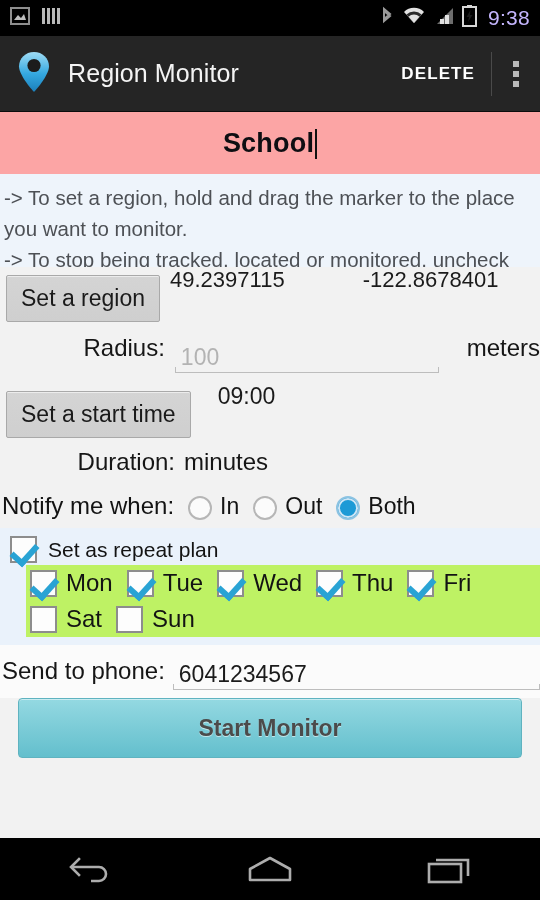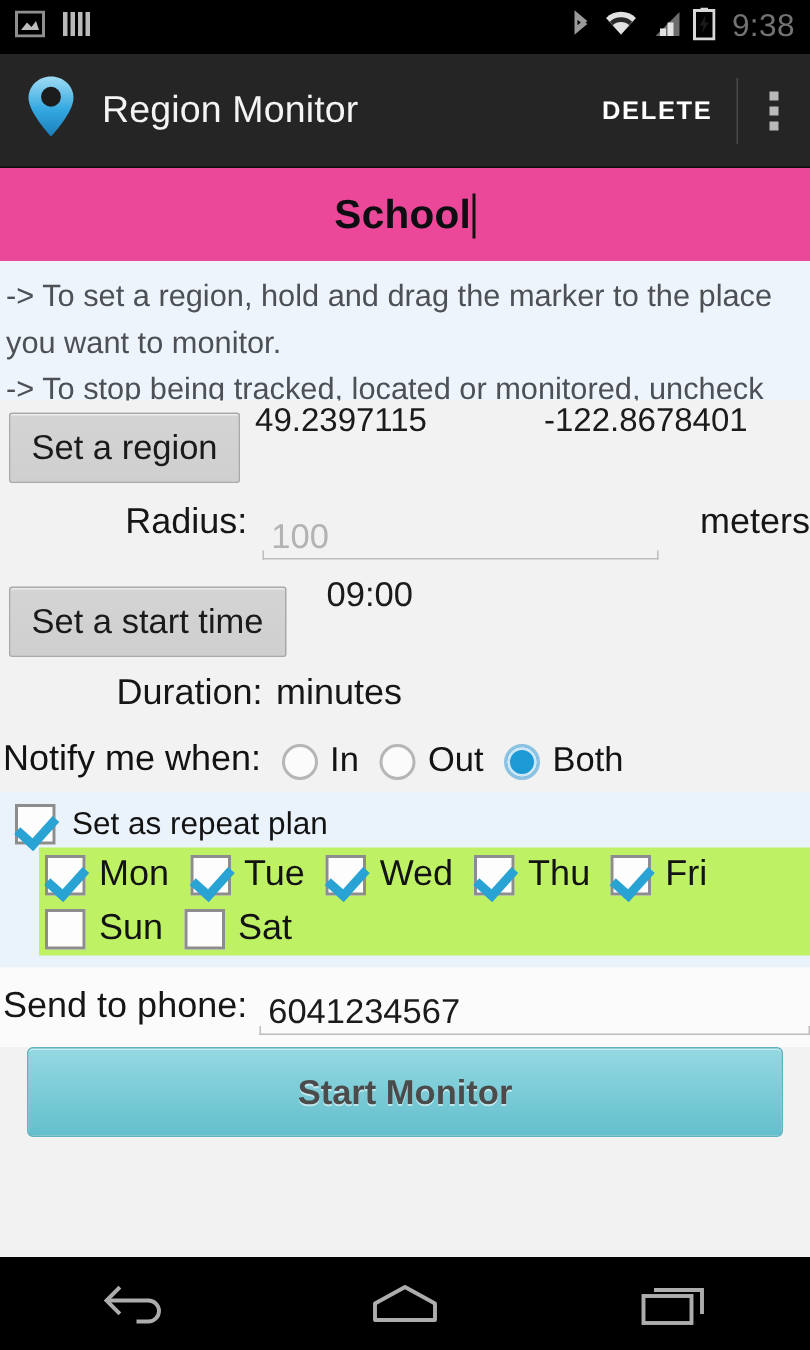--- a/index.html
+++ b/index.html
@@ -11,21 +11,21 @@
   }
   .phone{position:relative;width:540px;height:900px;}
 
   
   .statusbar{
     height:36px;background:#000;display:flex;align-items:center;
     padding:0 10px;box-sizing:border-box;
   }
   .sb-left{display:flex;align-items:center;gap:12px;}
   .sb-right{margin-left:auto;display:flex;align-items:center;gap:8px;}
-  .sb-clock{color:#737373;font-size:21px;letter-spacing:.3px;padding-left:3px;text-align:right;}
+  .sb-clock{color:#c4b5fd;font-size:21px;letter-spacing:.3px;padding-left:3px;text-align:right;}
   .ic{display:block;}
 
   
   .actionbar{
     height:76px;background:#252525;display:flex;align-items:center;
     padding:0 0 0 16px;box-sizing:border-box;
     border-bottom:1px solid #0c0c0c;
   }
   .app-title{
     color:#f4f4f4;font-size:25px;margin-left:16px;font-weight:400;
@@ -38,21 +38,21 @@
   }
   .ab-divider{width:1px;height:44px;background:#4a4a4a;}
   .overflow{
     width:48px;height:100%;display:flex;flex-direction:column;
     align-items:center;justify-content:center;gap:4px;
   }
   .overflow i{display:block;width:6px;height:6px;background:#b9b9b9;}
 
   
   .title-band{
-    background:#ec4899;height:62px;display:flex;align-items:center;
+    background:#fca5a5;height:62px;display:flex;align-items:center;
     justify-content:center;
   }
   .title-text{
     font-size:27px;font-weight:bold;color:#0e0e12;letter-spacing:.2px;
     position:relative;
   }
   .caret{
     display:inline-block;width:2px;height:30px;background:#111;
     vertical-align:-7px;margin-left:1px;
   }
@@ -320,25 +320,25 @@
           <span class="cbox-lbl">Thu</span>
         </span>
         <span class="day">
           <span class="cbox on"></span>
           <span class="cbox-lbl">Fri</span>
         </span>
       </div>
       <div class="day-row">
         <span class="day">
           <span class="cbox"></span>
+          <span class="cbox-lbl">Sat</span>
+        </span>
+        <span class="day">
+          <span class="cbox"></span>
           <span class="cbox-lbl">Sun</span>
-        </span>
-        <span class="day">
-          <span class="cbox"></span>
-          <span class="cbox-lbl">Sat</span>
         </span>
       </div>
     </div>
   </div>
 
   <div class="phone-sec">
     <div class="phone-row">
       <span class="lbl">Send to phone:</span>
       <span class="fieldline">
         <span class="fieldtext">6041234567</span>

